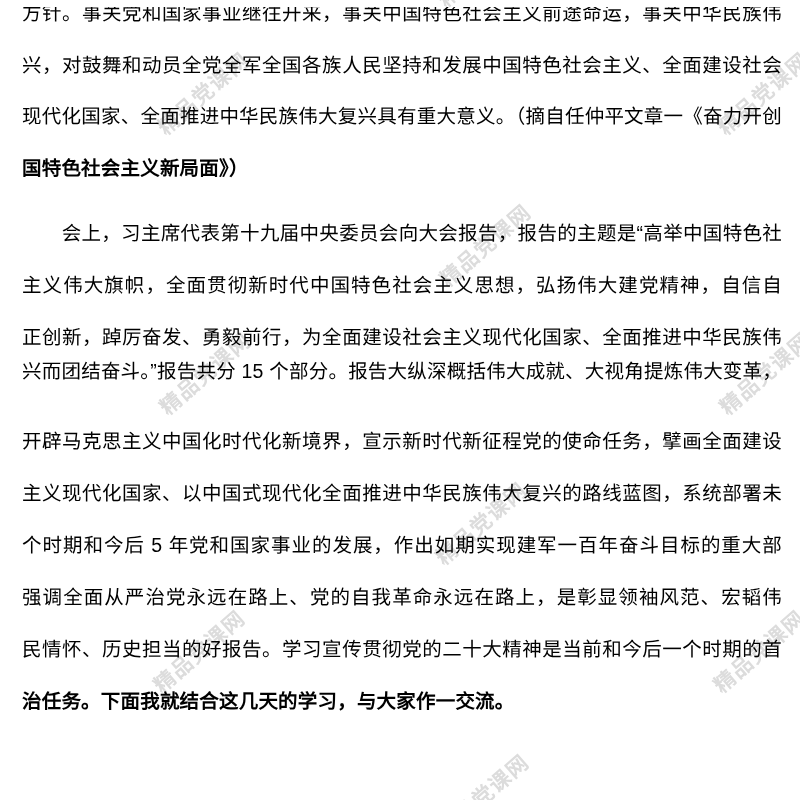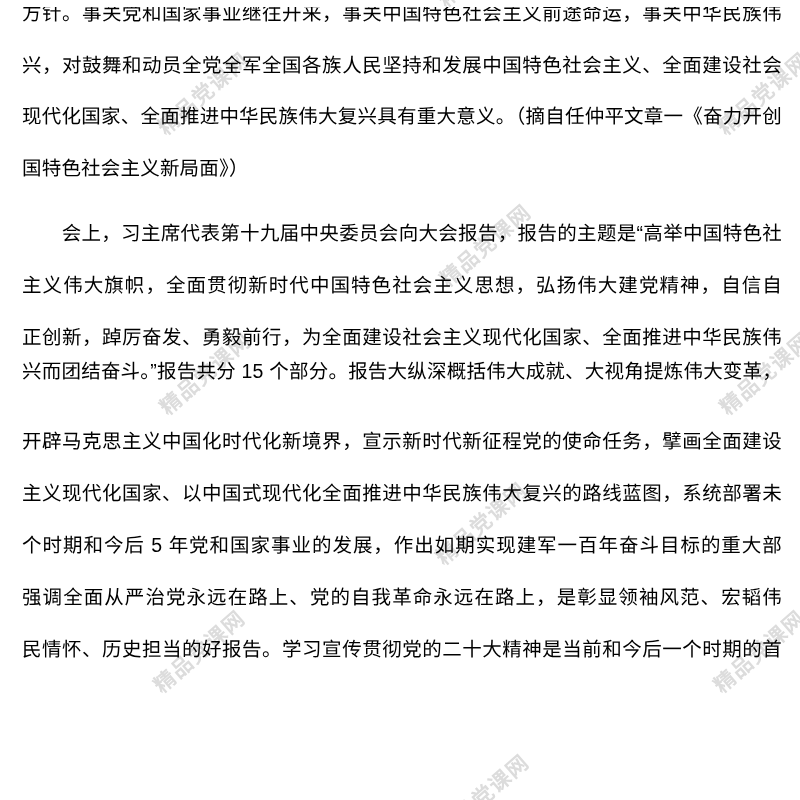--- a/index.html
+++ b/index.html
@@ -59,20 +59,21 @@
     white-space: normal;
     text-align: justify;
     text-align-last: justify;
     overflow: hidden;
   }
   .line.indent {
     text-indent: 0;
   }
   .line.last-of-para {
     text-align-last: left;
+    font-weight: bold;
   }
   .clip-top {
     clip-path: inset(9px 0 0 0);
   }
   .clip-bottom {
     clip-path: inset(0 0 4px 0);
   }
 </style>
 </head>
 <body>
@@ -99,15 +100,16 @@
       <div class="line justify last-of-para" style="top: 153px;">国特色社会主义新局面》）</div>
       <div class="line justify indent" style="top: 218px;">　　会上，习主席代表第十九届中央委员会向大会报告，报告的主题是“高举中国特色社会</div>
       <div class="line justify" style="top: 270px;">主义伟大旗帜，全面贯彻新时代中国特色社会主义思想，弘扬伟大建党精神，自信自强、守</div>
       <div class="line justify" style="top: 322px;">正创新，踔厉奋发、勇毅前行，为全面建设社会主义现代化国家、全面推进中华民族伟大复</div>
       <div class="line justify" style="top: 356px;">兴而团结奋斗。”报告共分 15 个部分。报告大纵深概括伟大成就、大视角提炼伟大变革，</div>
       <div class="line justify" style="top: 426px;">开辟马克思主义中国化时代化新境界，宣示新时代新征程党的使命任务，擘画全面建设社会</div>
       <div class="line justify" style="top: 478px;">主义现代化国家、以中国式现代化全面推进中华民族伟大复兴的路线蓝图，系统部署未来一</div>
       <div class="line justify" style="top: 530px;">个时期和今后 5 年党和国家事业的发展，作出如期实现建军一百年奋斗目标的重大部署，</div>
       <div class="line justify" style="top: 582px;">强调全面从严治党永远在路上、党的自我革命永远在路上，是彰显领袖风范、宏韬伟略、人</div>
       <div class="line justify" style="top: 634px;">民情怀、历史担当的好报告。学习宣传贯彻党的二十大精神是当前和今后一个时期的首要政</div>
+      <div class="line justify last-of-para" style="top: 686px;">治任务。下面我就结合这几天的学习，与大家作一交流。</div>
     </div>
 
 </div>
 
 </body></html>

